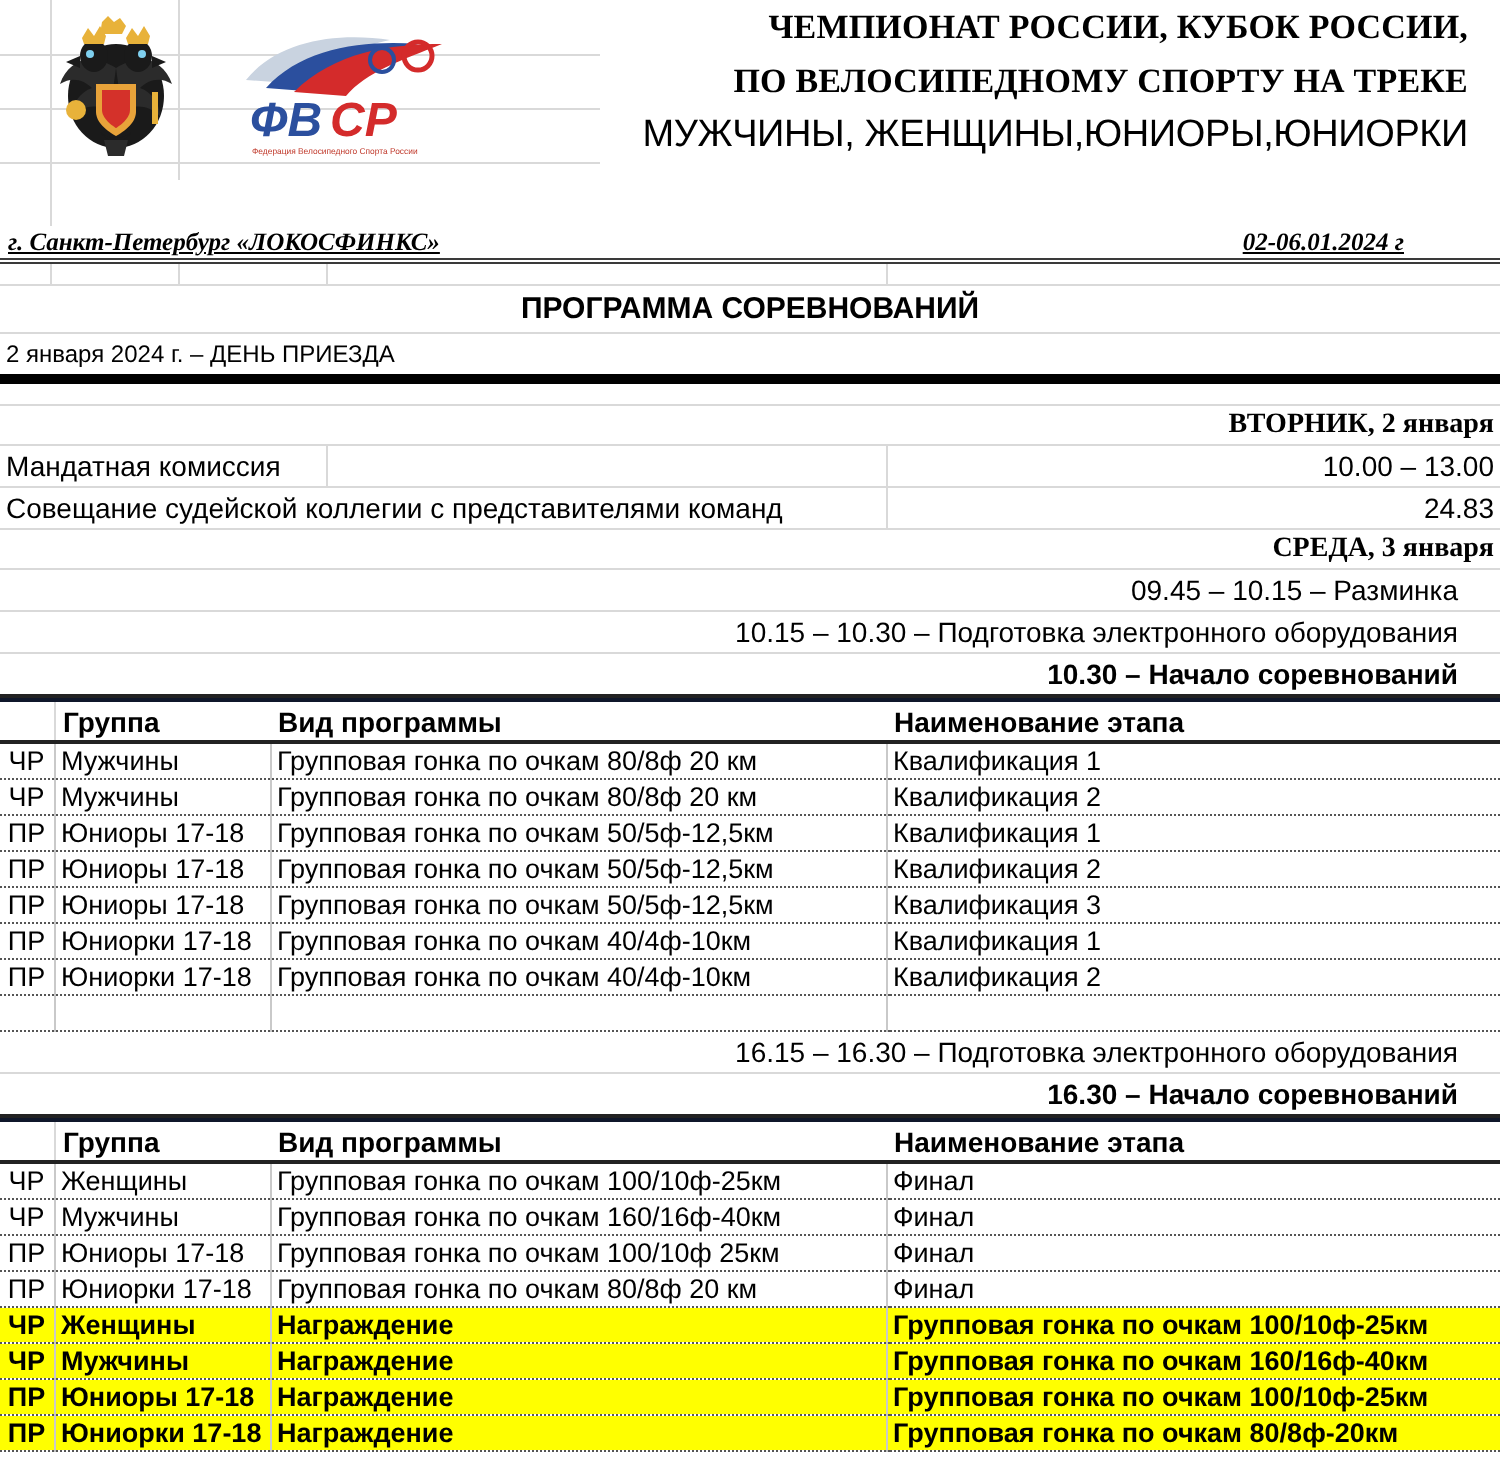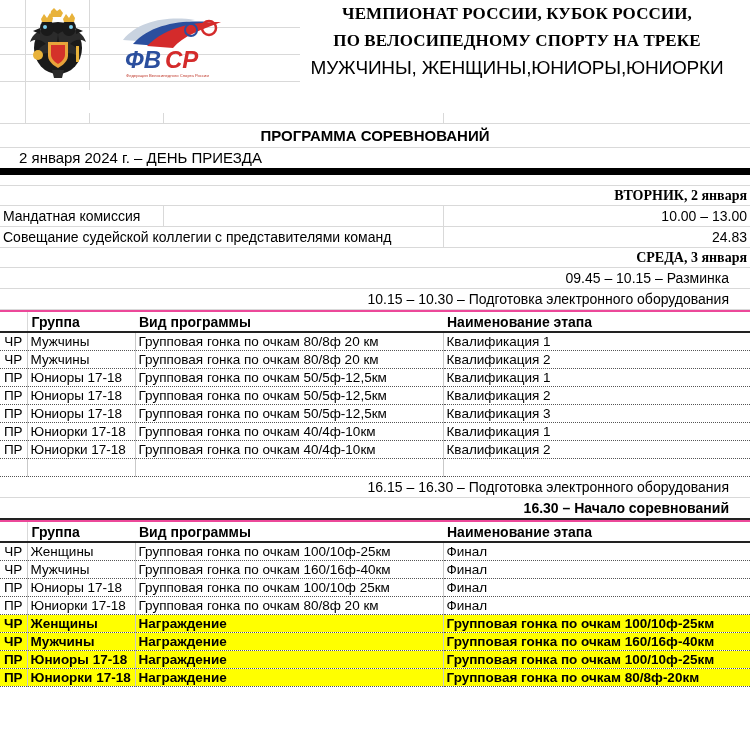--- a/index.html
+++ b/index.html
@@ -66,21 +66,21 @@
     top: 14px;
     width: 120px;
     height: 68px;
   }
 
   .header-titles {
     flex: 1 1 auto;
     display: flex;
     flex-direction: column;
     justify-content: flex-start;
-    text-align: center;
+    text-align: right;
     padding-right: 16px;
     box-sizing: border-box;
   }
   .title-line {
     font-family: "Liberation Serif", serif;
     font-weight: bold;
     font-size: 17px;
     line-height: 27px;
     height: 27px;
     white-space: nowrap;
@@ -129,23 +129,23 @@
     height: 23px;
     line-height: 23px;
     text-align: center;
     font-weight: bold;
     font-size: 15px;
     border-bottom: 1px solid #d9d9d9;
   }
   .arrival {
     height: 20px;
     line-height: 20px;
-    font-size: 15px;
-    padding-left: 19px;
-    border-bottom: 7px solid #000000;
+    font-size: 12px;
+    padding-left: 3px;
+    border-bottom: 5px solid #000000;
   }
   .blank-row {
     height: 10px;
     border-bottom: 1px solid #d9d9d9;
   }
 
   
   .day-head {
     height: 19px;
     line-height: 19px;
@@ -207,21 +207,21 @@
   table.prog col.c1 { width: 108px; }
   table.prog col.c2 { width: 308px; }
   table.prog col.c3 { width: 307px; }
 
   table.prog th {
     font-weight: bold;
     text-align: left;
     height: 19px;
     padding: 0 0 0 4px;
     border-bottom: 2px solid #222;
-    border-top: 2px solid #ec4899;
+    border-top: 2px solid #0f172a;
     white-space: nowrap;
     font-size: 14px;
     margin-top: 45px;
   }
   table.prog th.blank {
     border-right: 1px solid #d9d9d9;
   }
   table.prog td {
     height: 17px;
     padding: 0 0 0 3px;
@@ -307,20 +307,25 @@
       </svg>
     </div>
 
     <div class="header-titles">
       <div class="title-line">ЧЕМПИОНАТ РОССИИ, КУБОК РОССИИ,</div>
       <div class="title-line">ПО ВЕЛОСИПЕДНОМУ СПОРТУ НА ТРЕКЕ</div>
       <div class="title-line sans">МУЖЧИНЫ, ЖЕНЩИНЫ,ЮНИОРЫ,ЮНИОРКИ</div>
     </div>
   </div>
 
+  <div class="locbar">
+    <span class="loc">г. Санкт-Петербург «ЛОКОСФИНКС»</span>
+    <span class="spacer"></span>
+    <span class="dt">02-06.01.2024 г</span>
+  </div>
 
   <div class="thin-row">
     <div class="vline" style="left:25px;"></div>
     <div class="vline" style="left:89px;"></div>
     <div class="vline" style="left:163px;"></div>
     <div class="vline" style="left:443px;"></div>
   </div>
 
   <div class="prog-title">ПРОГРАММА СОРЕВНОВАНИЙ</div>
   <div class="arrival">2 января  2024 г. – ДЕНЬ ПРИЕЗДА</div>
@@ -339,20 +344,21 @@
   <div class="sched-row">
     <div class="cellsep" style="left:443px;"></div>
     <span class="lbl">Совещание судейской коллегии с представителями команд</span>
     <span class="fill"></span>
     <span class="val">24.83</span>
   </div>
 
   <div class="day-head">СРЕДА,  3 января</div>
   <div class="note-row">09.45 – 10.15 – Разминка</div>
   <div class="note-row">10.15 – 10.30 – Подготовка электронного оборудования</div>
+  <div class="note-row bold">10.30 – Начало соревнований</div>
 
   <table class="prog">
     <colgroup>
         <col class="c0">
         <col class="c1">
         <col class="c2">
         <col class="c3">
       </colgroup>
     <thead>
       <tr>

